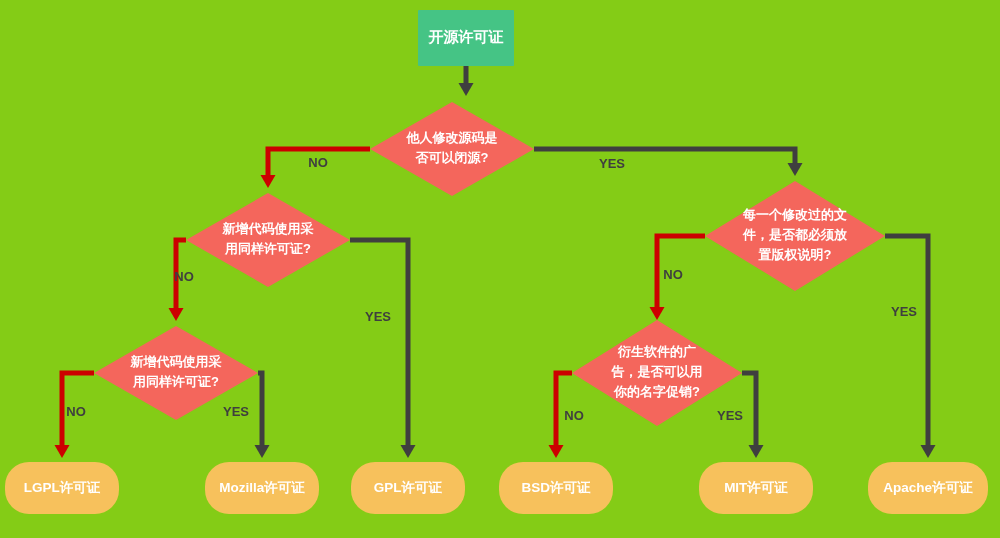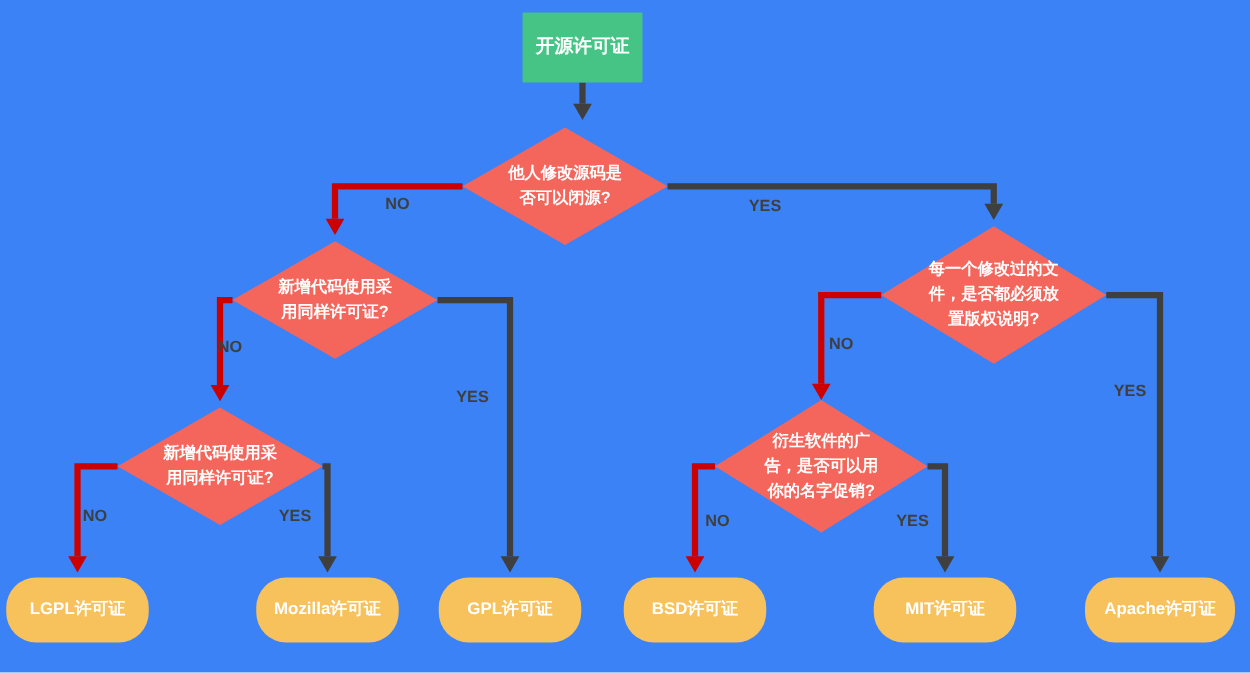--- a/index.html
+++ b/index.html
@@ -10,21 +10,21 @@
   body {
     width: 1000px;
     height: 538px;
     font-family: "Liberation Sans", "DejaVu Sans", sans-serif;
     overflow: hidden;
   }
   #flowchart-root {
     position: relative;
     width: 1000px;
     height: 538px;
-    background: #3b82f6;
+    background: #84cc16;
   }
   svg.chart-canvas {
     position: absolute;
     left: 0;
     top: 0;
     width: 1000px;
     height: 538px;
     display: block;
   }
   .node-label {

